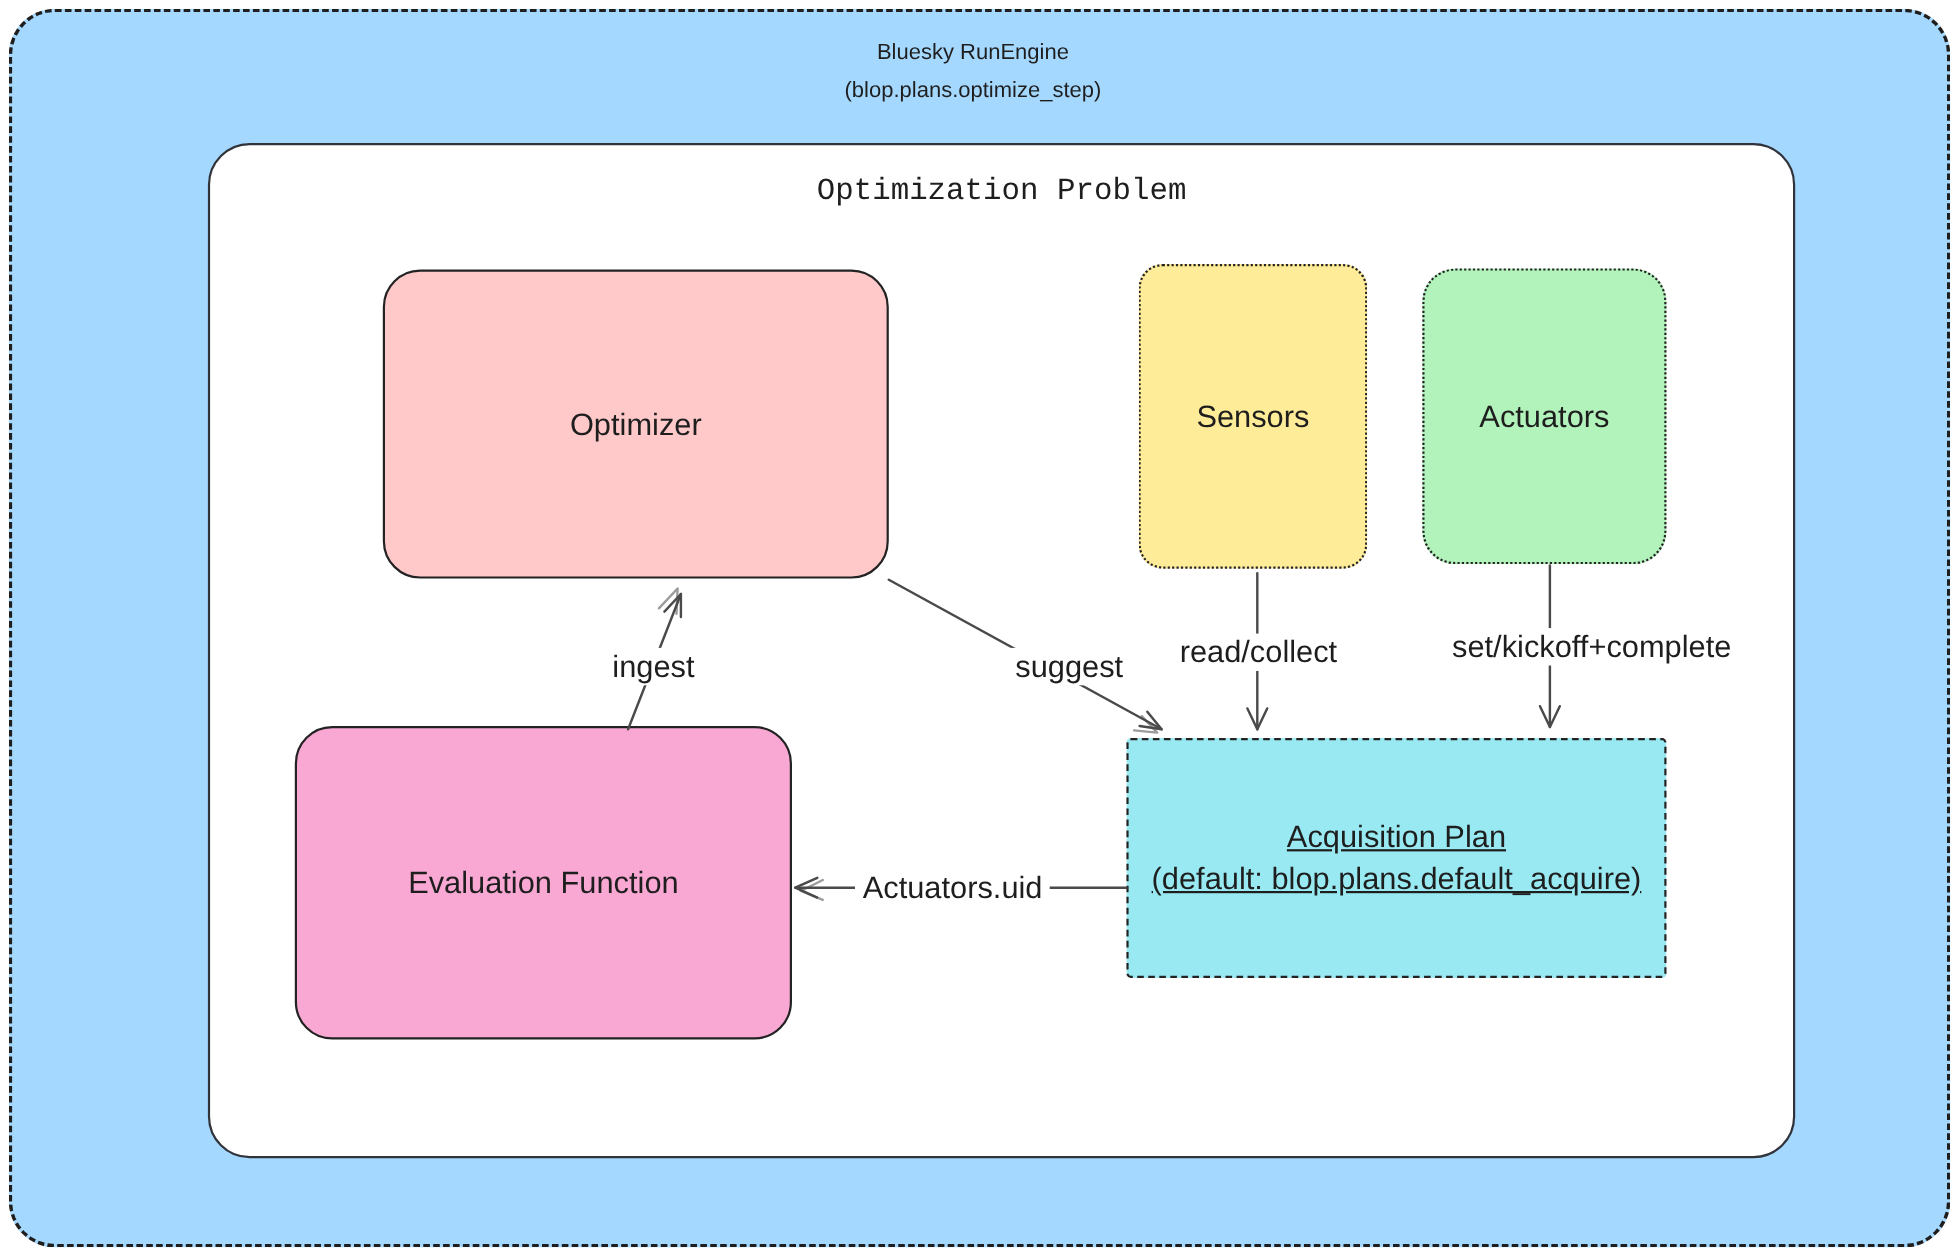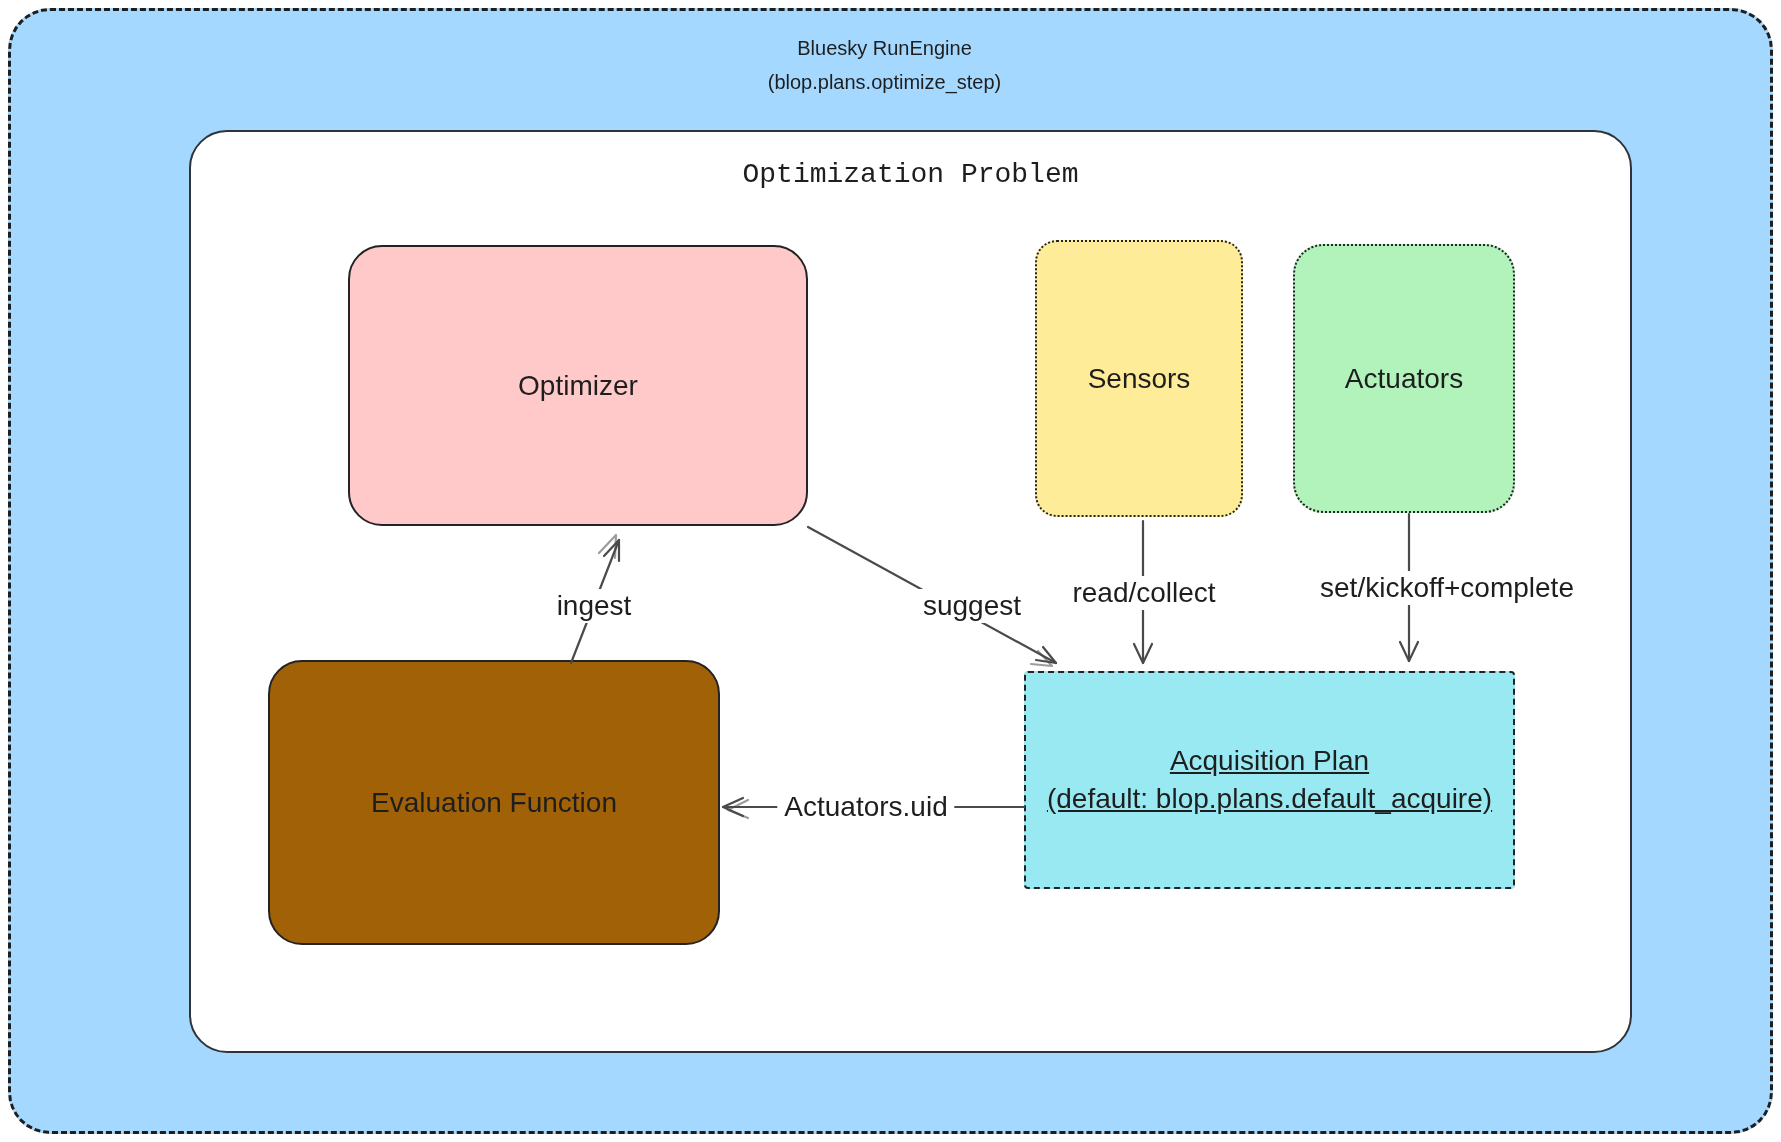--- a/index.html
+++ b/index.html
@@ -77,21 +77,21 @@
   </div>
 
   <div class="node" id="node-sensors" style="background: rgb(255, 236, 153);">
     <span>Sensors</span>
   </div>
 
   <div class="node" id="node-actuators" style="background: rgb(178, 242, 187);">
     <span>Actuators</span>
   </div>
 
-  <div class="node" id="node-evaluation" style="background: #a16207;">
+  <div class="node" id="node-evaluation" style="background: #f9a8d4;">
     <span>Evaluation Function</span>
   </div>
 
   <div class="node" id="node-acquisition" style="background: rgb(153, 233, 242);">
     <div>
       <div>Acquisition Plan</div>
       <div>(default: blop.plans.default_acquire)</div>
     </div>
   </div>
 

